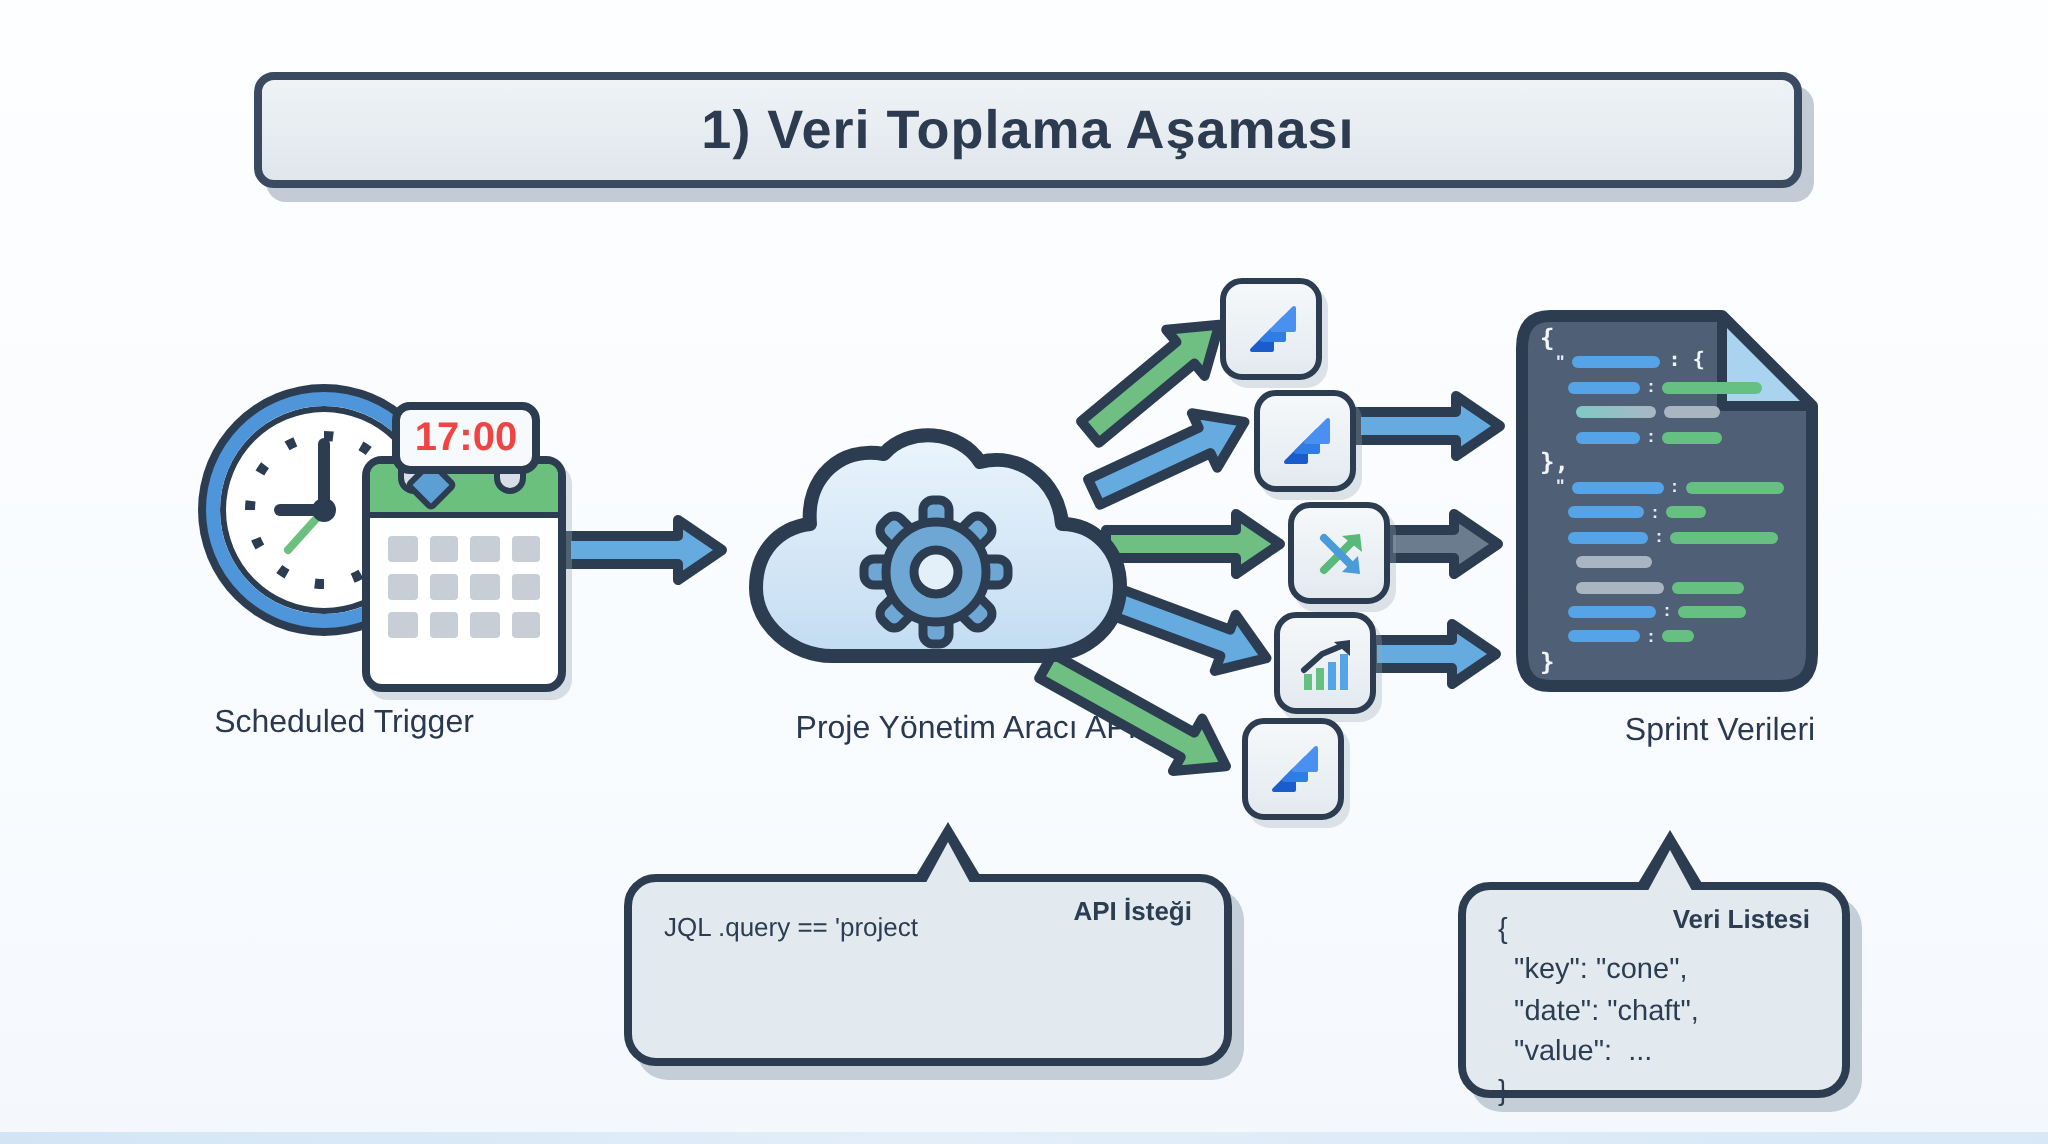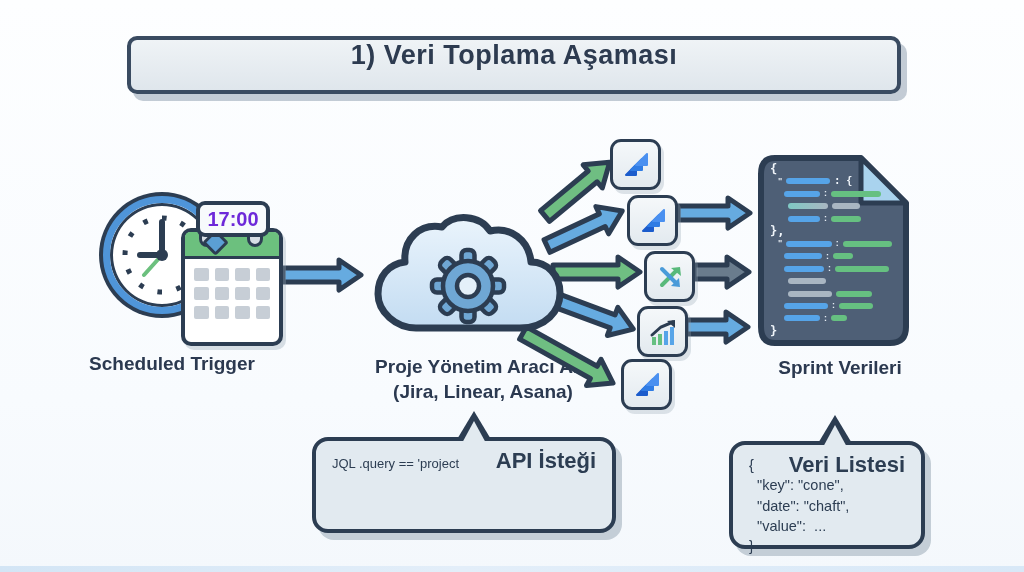--- a/index.html
+++ b/index.html
@@ -7,38 +7,38 @@
   .stage{position:relative; width:1024px; height:572px; overflow:hidden;
          background:linear-gradient(180deg,#fdfeff 0%, #f8fbfe 70%, #f4f8fc 100%);}
   .bottom-strip{position:absolute; left:0; bottom:0; width:1024px; height:6px;
                 background:linear-gradient(90deg,#d3e5f5,#e3eef9 45%,#d8e8f7);}
 
   
   .banner{position:absolute; left:127px; top:36px; width:766px; height:50px;
           background:linear-gradient(180deg,#eff3f6,#dfe6ec);
           border:4px solid #3a4b61; border-radius:10px;
           box-shadow:6px 7px 0 rgba(148,163,178,.55);
-          display:flex; justify-content:center;}
+          display:flex; align-items:center; justify-content:center;}
   .banner span{font-size:27px; font-weight:bold; color:#2d3b50; letter-spacing:.5px;}
 
   
   .node-label{position:absolute; text-align:center; color:#2b3950;
-              font-size:19px; font-weight:700; line-height:1.3;}
+              font-size:16px; font-weight:400; line-height:1.3;}
 
   
   .clock{position:absolute; left:103px; top:196px; width:104px; height:104px;
          background:#ffffff; border:7px solid #4f95d9; border-radius:50%;
          box-shadow:0 0 0 4px #2c3d52, inset 0 0 0 3px #2c3d52; z-index:1;}
   .clock svg{position:absolute; left:3px; top:3px;}
 
   
   .time-badge{position:absolute; left:196px; top:201px; width:66px; height:28px;
               background:#f7fafc; border:4px solid #2c3d52; border-radius:9px;
               display:flex;align-items:center;justify-content:center; z-index:4;}
-  .time-badge span{font-size:20px; font-weight:bold; color:#6d28d9;}
+  .time-badge span{font-size:20px; font-weight:bold; color:#ef4444;}
   .time-tail{position:absolute; left:206px; top:233px; width:13px; height:13px;
              background:#5b9fd4; border:3px solid #2c3d52; border-radius:3px;
              transform:rotate(45deg); z-index:3;}
 
   
   .calendar{position:absolute; left:181px; top:228px; width:94px; height:110px;
             background:#ffffff; border:4px solid #2c3d52; border-radius:10px; z-index:2;
             box-shadow:3px 4px 0 rgba(150,165,180,.35);}
   .cal-header{height:24px; background:#6cc07e; border-bottom:3px solid #2c3d52;
               border-radius:5px 5px 0 0;}
@@ -68,21 +68,21 @@
 
   
   .bubble{position:absolute; background:#e2eaf0; border:4px solid #2c3d52;
           border-radius:16px; box-shadow:6px 7px 0 rgba(148,163,178,.5); z-index:5;}
   .tail-outer{position:absolute; width:0; height:0; top:-30px;
               border-left:18px solid transparent; border-right:18px solid transparent;
               border-bottom:30px solid #2c3d52;}
   .tail-inner{position:absolute; width:0; height:0; top:-20px;
               border-left:13px solid transparent; border-right:13px solid transparent;
               border-bottom:24px solid #e2eaf0; z-index:2;}
-  .bubble-title{position:absolute; top:7px; right:16px; font-size:22px;
+  .bubble-title{position:absolute; top:7px; right:16px; font-size:13px;
                 font-weight:bold; color:#2c3d52;}
   .code-block{padding:14px 12px 8px 16px; color:#2c3d52; font-weight:normal;
               font-size:13px; line-height:1.45;}
   .code-line{white-space:pre; display:block;}
   .bubble.right .code-block{font-size:14.5px; line-height:1.4; padding-top:10px;}
 </style>
 </head>
 <body>
 
 <div class="stage">
@@ -160,21 +160,20 @@
       <rect x="93.5" y="43" width="13" height="72" rx="5" transform="rotate(45 100 79)"></rect>
       <rect x="93.5" y="43" width="13" height="72" rx="5" transform="rotate(90 100 79)"></rect>
       <rect x="93.5" y="43" width="13" height="72" rx="5" transform="rotate(135 100 79)"></rect>
       <circle cx="100" cy="79" r="25"></circle>
       <circle cx="100" cy="79" r="11" fill="#e4f0f9"></circle>
     </g>
   </svg>
 
   <div class="node-label" style="left:348px; top:355px; width:270px;">
     <div>Proje Yönetim Aracı API</div>
-    <div>(Jira, Linear, Asana)</div>
   </div>
 
   <div class="tile" style="left:610px; top:139px;">
     <svg width="30" height="30" viewBox="0 0 30 30" stroke-linejoin="round">
       <polygon points="5,25 15,15 15,25" fill="#1b5ccc" stroke="#1b5ccc" stroke-width="2"></polygon>
       <polygon points="10,20 21,9 21,20" fill="#2f7ce4" stroke="#2f7ce4" stroke-width="2"></polygon>
       <polygon points="15,15 26,4 26,15" fill="#4a90f0" stroke="#4a90f0" stroke-width="2"></polygon>
     </svg>
   </div>
   <div class="tile" style="left:627px; top:195px;">
@@ -273,21 +272,21 @@
           <span class="bar bl" style="width:36px"></span>
           <span class="col">:</span>
           <span class="bar gr" style="width:16px"></span>
         </div>
       <div class="r">
           <span class="brace">}</span>
         </div>
     </div>
   </div>
 
-  <div class="node-label" style="left:745px; top:356px; width:190px;">
+  <div class="node-label" style="left:765px; top:356px; width:190px;">
     <div>Sprint Verileri</div>
   </div>
 
   <div class="bubble" style="left:312px; top:437px; width:296px; height:88px;">
     <div class="tail-outer" style="left:140px;"></div>
     <div class="tail-inner" style="left:145px;"></div>
     <div class="bubble-title">API İsteği</div>
     <div class="code-block">
       <span class="code-line">JQL .query == 'project</span>
     </div>

